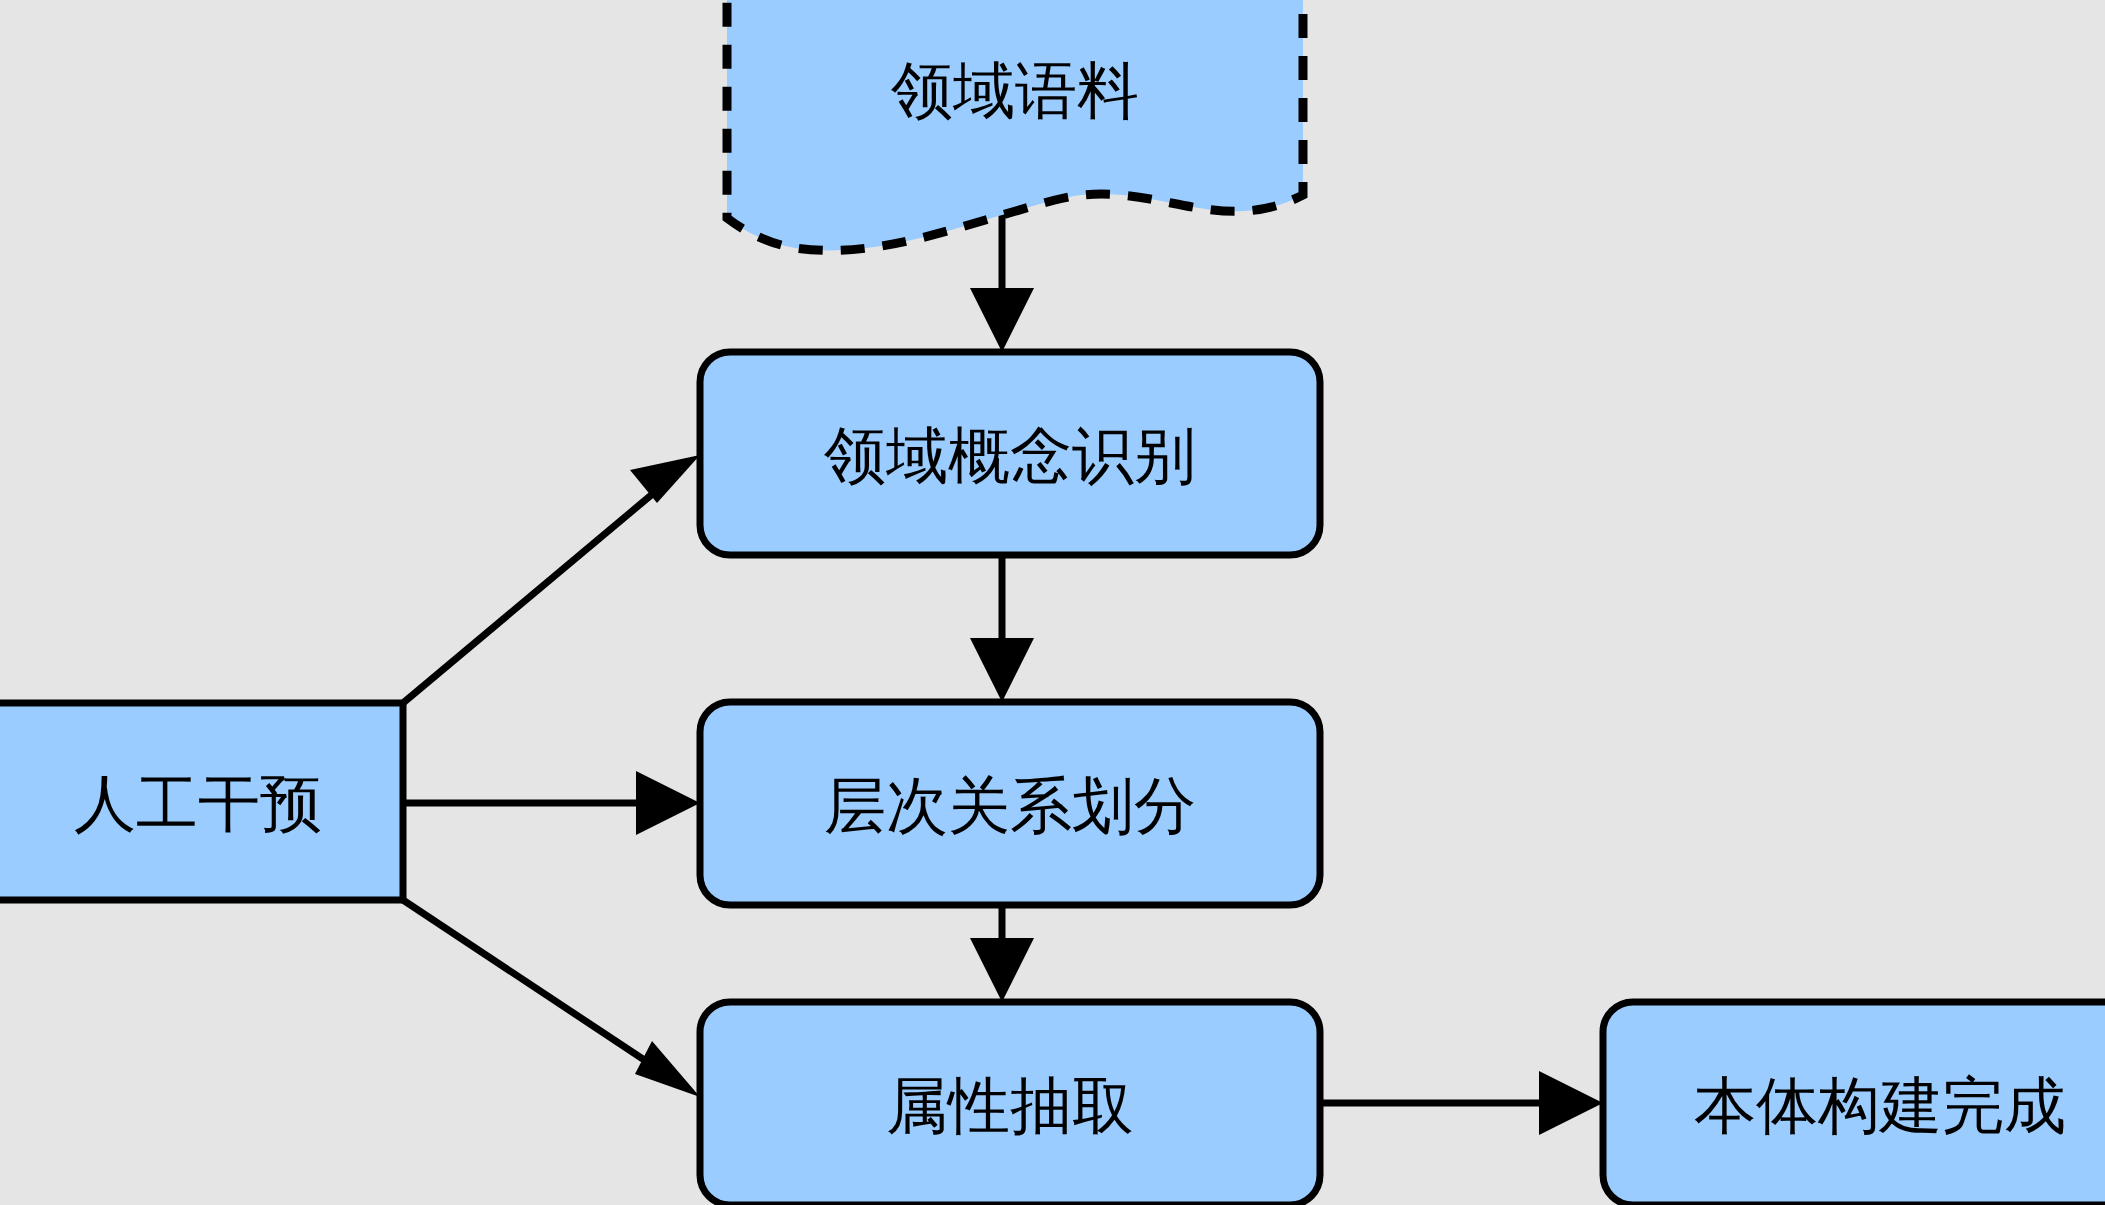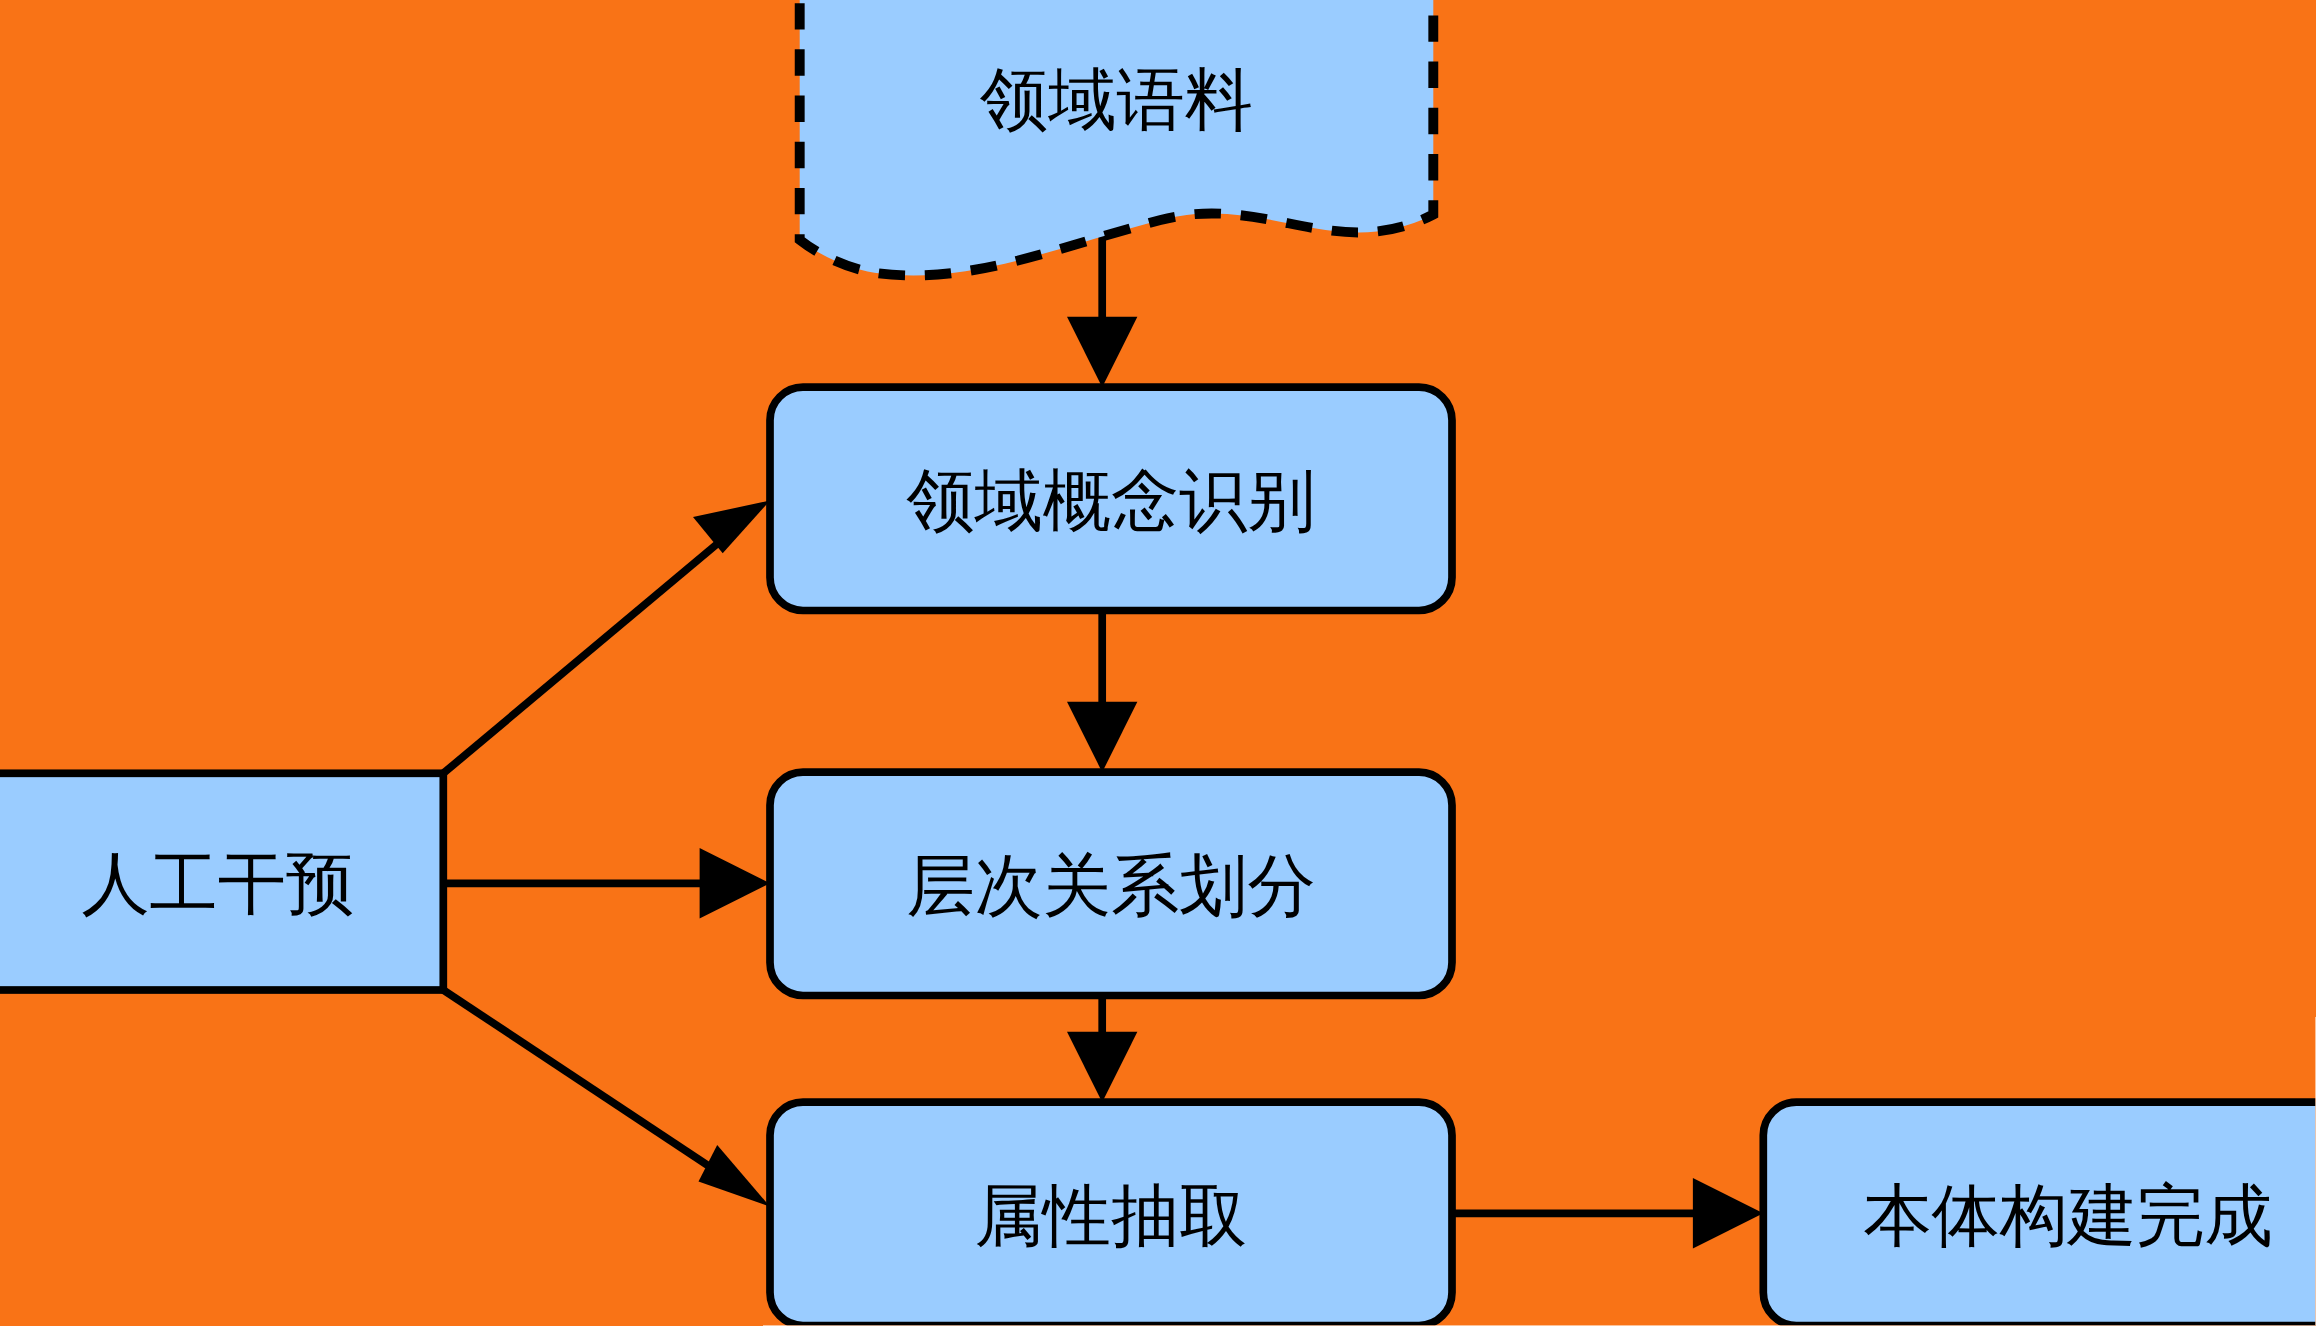--- a/index.html
+++ b/index.html
@@ -7,21 +7,21 @@
     padding: 0;
     background: #ffffff;
   }
   body {
     font-family: "DejaVu Sans", "Liberation Sans", sans-serif;
   }
   #diagram-root {
     position: relative;
     width: 2105px;
     height: 1205px;
-    background: #f97316;
+    background: #e5e5e5;
     overflow: hidden;
   }
   #flow-svg {
     position: absolute;
     top: 0;
     left: 0;
     width: 2105px;
     height: 1205px;
     display: block;
   }

